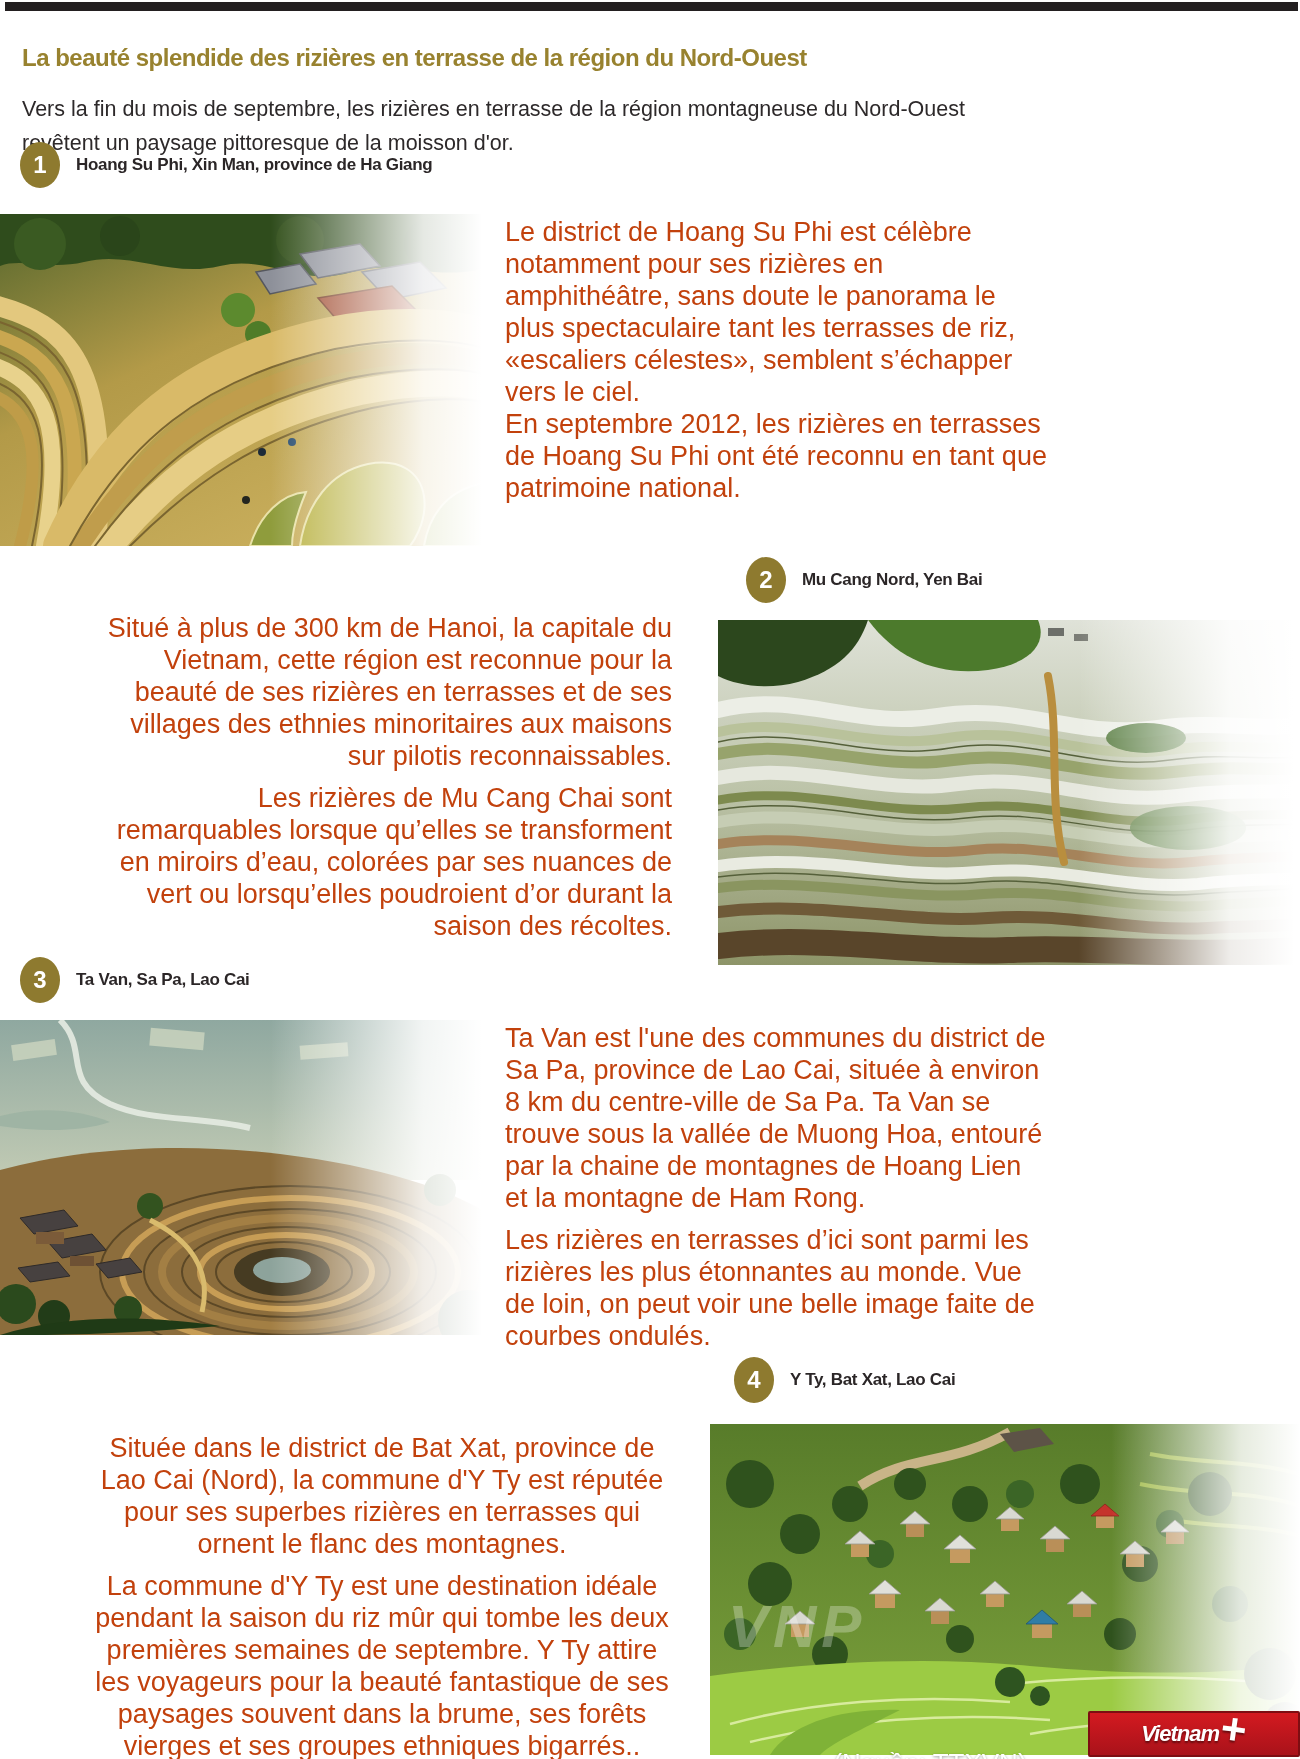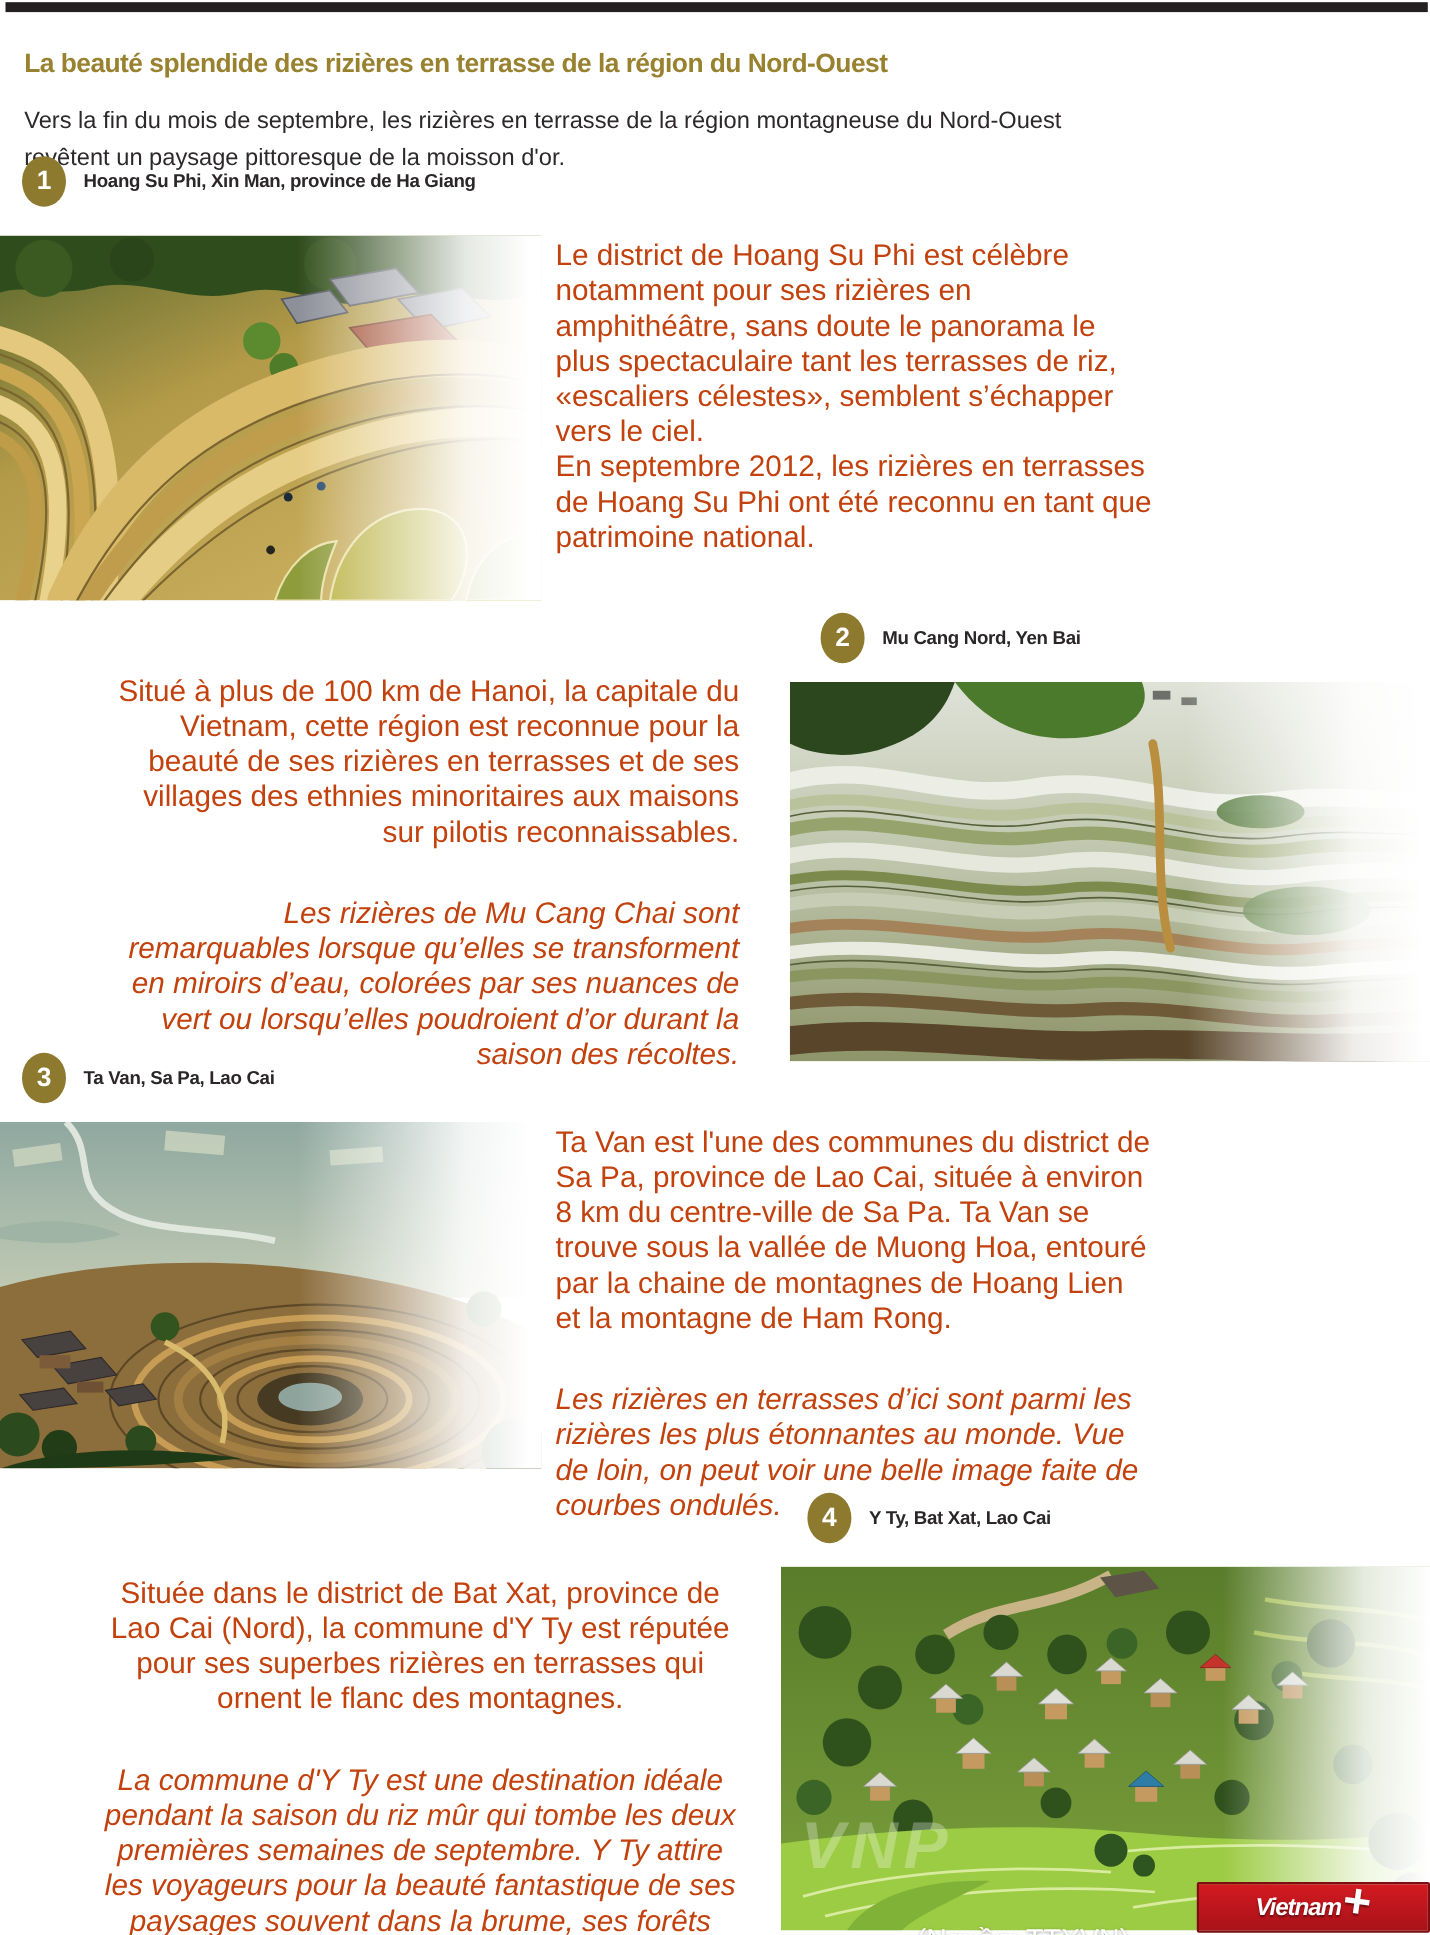--- a/index.html
+++ b/index.html
@@ -22,28 +22,28 @@
   .photo::after{content:"";position:absolute;inset:0;pointer-events:none;
         background:linear-gradient(to right,rgba(255,255,255,0) 55%,rgba(255,255,255,.88) 86%,#fff 98%);}
   #photo1{left:0;top:214px;width:492px;height:332px;}
   #photo2{left:718px;top:620px;width:582px;height:345px;}
   #photo3{left:0;top:1020px;width:492px;height:315px;}
   #photo4{left:710px;top:1424px;width:590px;height:331px;}
   #photo2::after{background:linear-gradient(to right,rgba(255,255,255,0) 62%,rgba(255,255,255,.9) 88%,#fff 99%);}
   #photo4::after{background:linear-gradient(to right,rgba(255,255,255,0) 68%,rgba(255,255,255,.85) 90%,#fff 100%);}
   .textcol{position:absolute;font-size:27px;line-height:32px;color:#c2410c;}
   .textcol p{margin:0;}
-  .textcol.gap p + p{margin-top:42px;font-style:italic;}
+  .textcol.gap p + p{margin-top:10px;}
   #txt1{left:505px;top:216px;width:545px;}
   #txt2{left:92px;top:612px;width:580px;text-align:right;}
   #txt3{left:505px;top:1022px;width:545px;}
   #txt4{left:92px;top:1432px;width:580px;text-align:center;}
   .source{position:absolute;left:800px;top:1706px;width:260px;text-align:center;color:#fff;
           font-size:26px;text-shadow:0 1px 3px rgba(0,0,0,.4);margin-top:42px;}
-  .watermark{position:absolute;left:728px;top:1643px;font-size:60px;font-weight:bold;font-style:italic;
+  .watermark{position:absolute;left:728px;top:1592px;font-size:60px;font-weight:bold;font-style:italic;
           color:rgba(255,255,255,.28);letter-spacing:5px;}
   .logo{position:absolute;left:1088px;top:1711px;width:212px;height:46px;box-sizing:border-box;
         background:linear-gradient(#d31a20,#a9121a);border:2px solid #7e0d12;border-radius:2px;
         display:flex;align-items:center;justify-content:center;}
   .logo-text{color:#fff;font-size:22px;font-weight:bold;font-style:italic;letter-spacing:-1px;
         line-height:1;text-shadow:0 2px 2px rgba(0,0,0,.45);}
   .logo-plus{color:#fff;font-size:44px;font-weight:bold;line-height:1;margin-left:2px;
         transform:translateY(-5px) rotate(8deg);text-shadow:0 2px 2px rgba(0,0,0,.45);}
 </style>
 </head>
@@ -115,21 +115,21 @@
     <p>Le district de Hoang Su Phi est célèbre notamment pour ses rizières en amphithéâtre, sans doute le panorama le plus spectaculaire tant les terrasses de riz, «escaliers célestes», semblent s’échapper vers le ciel.</p>
     <p>En septembre 2012, les rizières en terrasses de Hoang Su Phi ont été reconnu en tant que patrimoine national.</p>
   </div>
 
   <div class="sec-header" id="sh2">
     <span class="badge">2</span>
     <span class="sec-title">Mu Cang Nord, Yen Bai</span>
   </div>
 
   <div class="textcol gap" id="txt2">
-    <p>Situé à plus de 100 km de Hanoi, la capitale du Vietnam, cette région est reconnue pour la beauté de ses rizières en terrasses et de ses villages des ethnies minoritaires aux maisons sur pilotis reconnaissables.</p>
+    <p>Situé à plus de 300 km de Hanoi, la capitale du Vietnam, cette région est reconnue pour la beauté de ses rizières en terrasses et de ses villages des ethnies minoritaires aux maisons sur pilotis reconnaissables.</p>
     <p>Les rizières de Mu Cang Chai sont remarquables lorsque qu’elles se transforment en miroirs d’eau, colorées par ses nuances de vert ou lorsqu’elles poudroient d’or durant la saison des récoltes.</p>
   </div>
 
   <figure class="photo" id="photo2">
     <svg viewBox="0 0 582 345" preserveAspectRatio="none">
       <defs>
         <linearGradient id="g2" x1="0" y1="0" x2="0" y2="1">
           <stop offset="0" stop-color="#dfe2d8"></stop>
             <stop offset="0.5" stop-color="#bcc3a8"></stop>
             <stop offset="1" stop-color="#8d9468"></stop>

